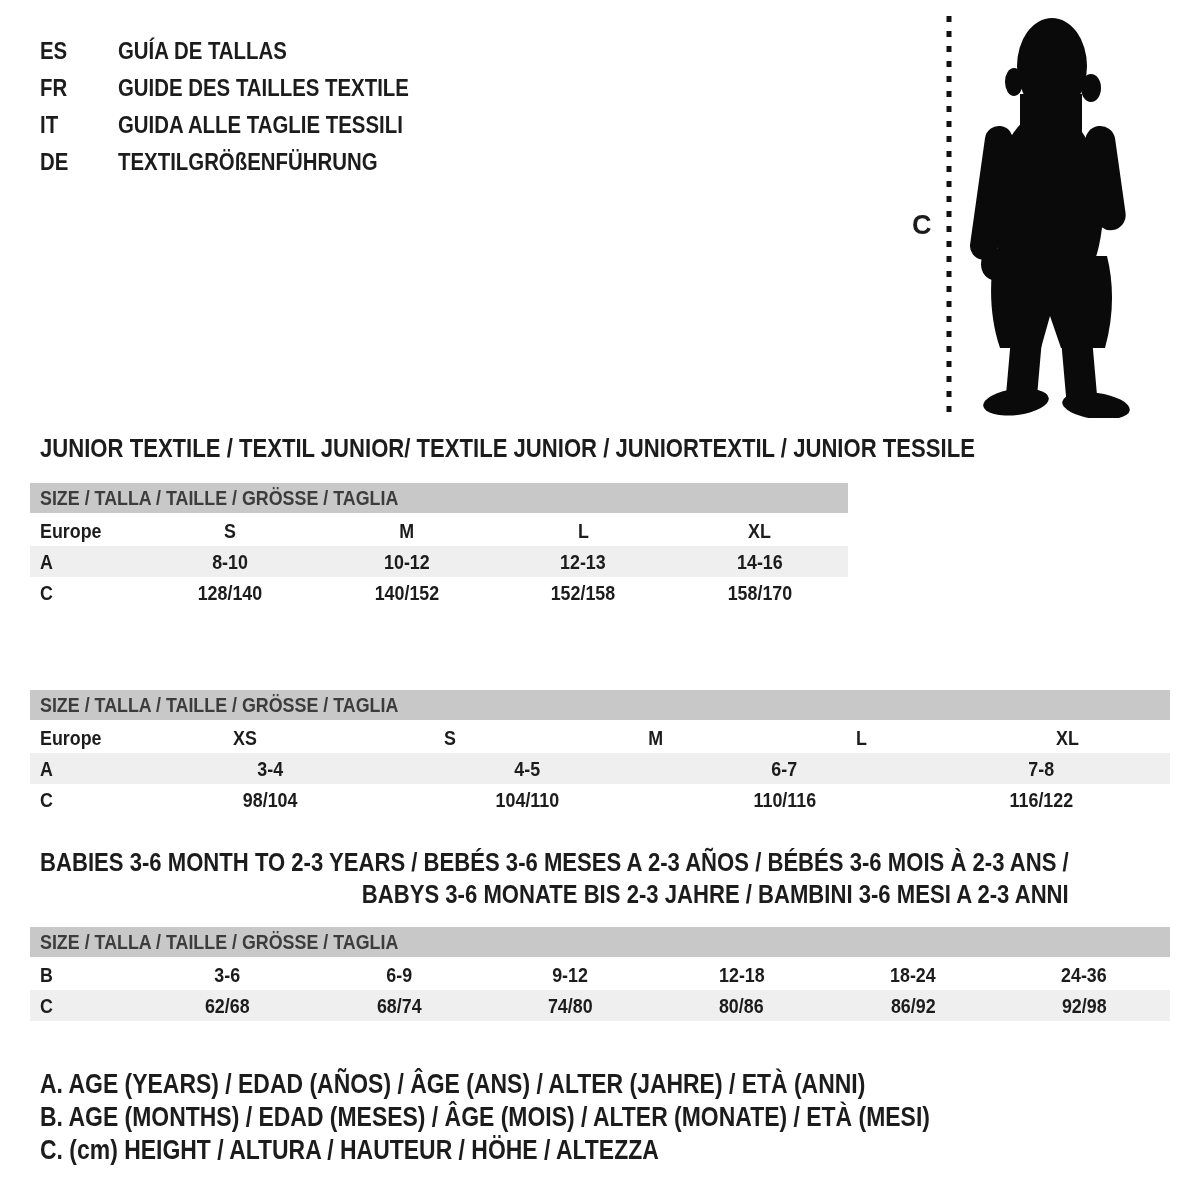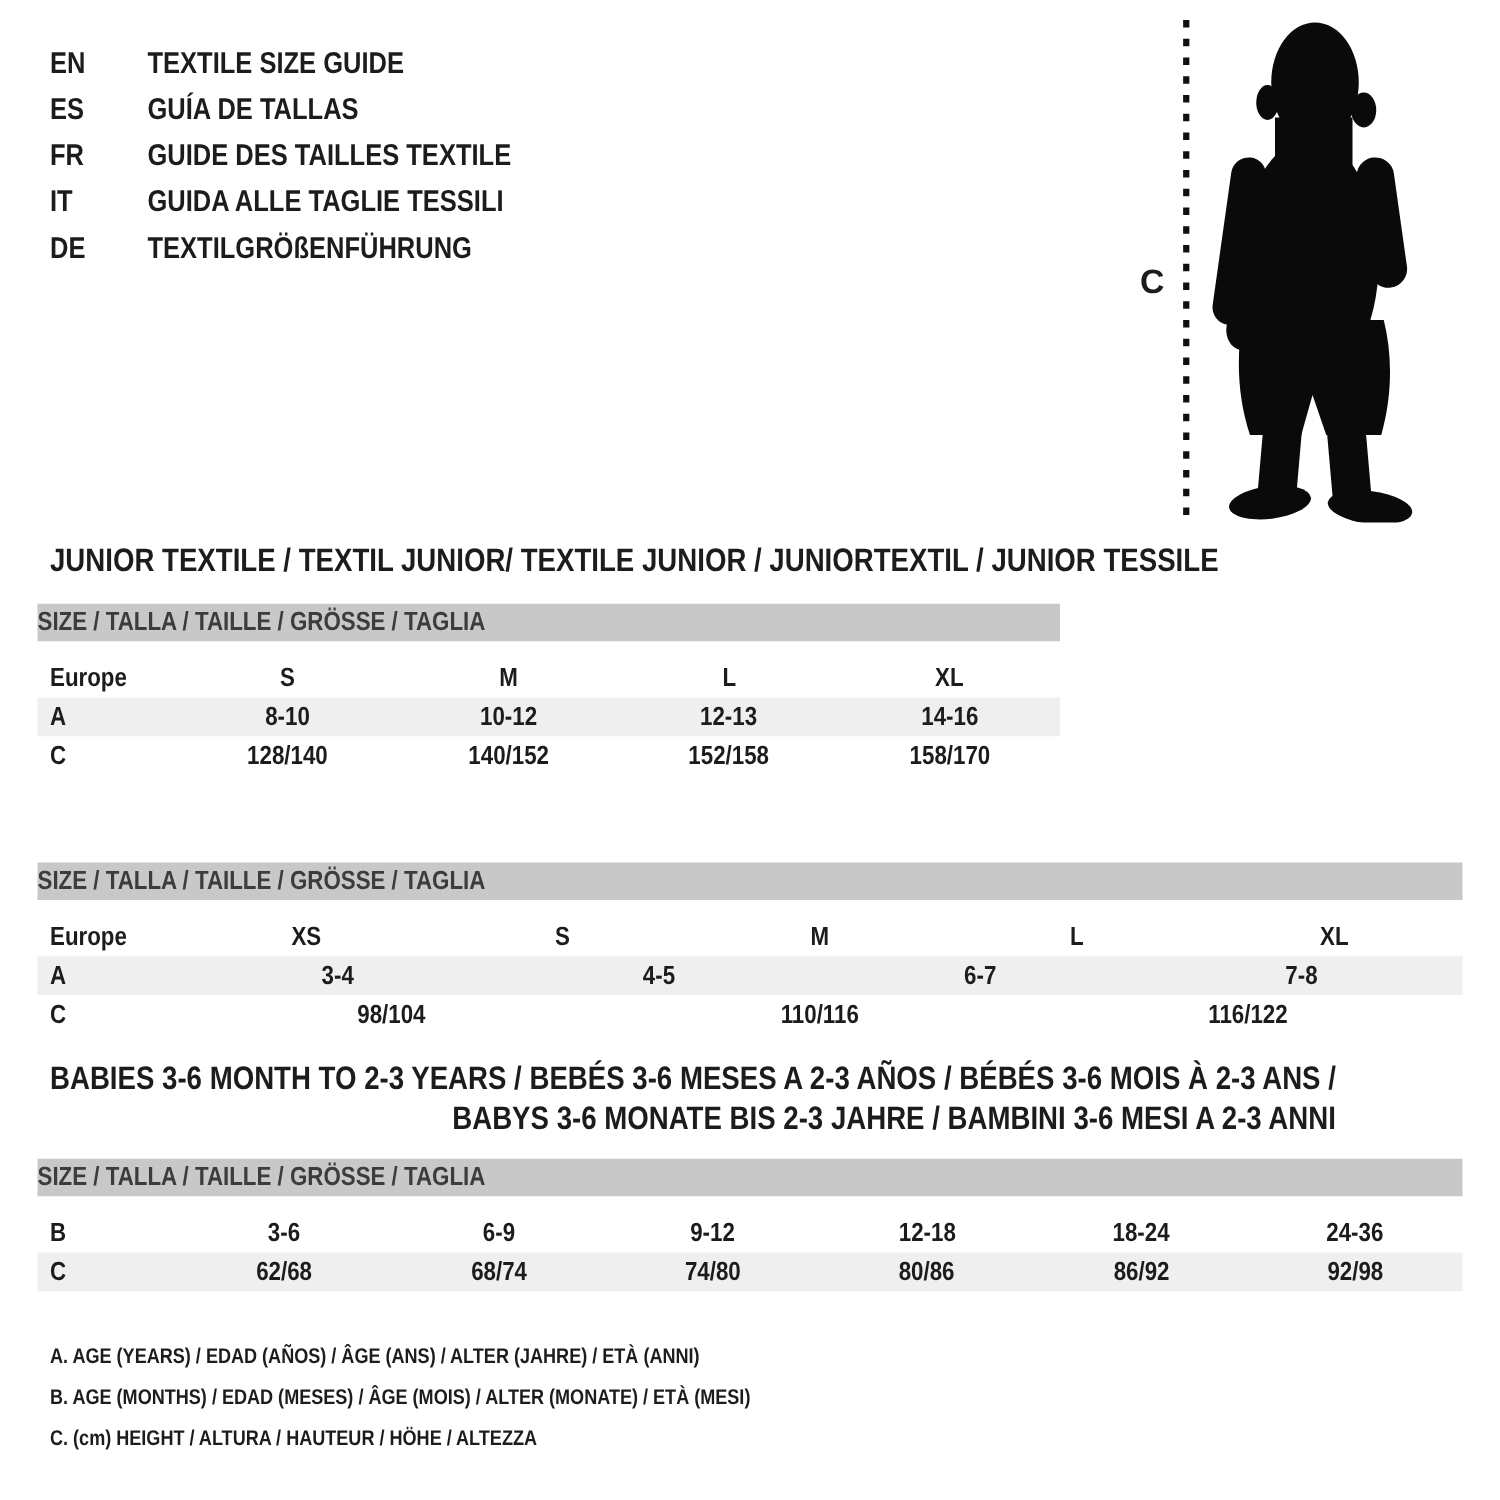--- a/index.html
+++ b/index.html
@@ -33,39 +33,35 @@
   .sec-junior{top:432px;}
   .sec-children{top:640px;}
   .sec-babies{top:846px;}
   .sec .block{display:block;transform-origin:0 50%;}
   
   .size-table{position:absolute;font-size:21px;}
   .t0{left:30px;top:483px;width:818px;}
   .t1{left:30px;top:690px;width:1140px;}
   .t2{left:30px;top:927px;width:1140px;}
   .bar{height:30px;line-height:30px;background:var(--header_bar);color:var(--bar_text);
-       margin-bottom:14px;}
+       padding-left:10px;margin-bottom:2px;}
   .trow{display:flex;height:31px;line-height:31px;}
   .trow.shade{background:var(--row_shade);}
   .cell{flex:1;text-align:center;}
   .cell.lab{flex:0 0 112px;text-align:left;padding-left:10px;text-decoration:underline;}
   
-  .legend{position:absolute;left:40px;top:1068px;font-size:17px;}
+  .legend{position:absolute;left:40px;top:1068px;font-size:27px;}
   .legend-line{height:33px;line-height:33px;}
 </style>
 </head>
 <body>
 
 <div class="page">
 
   <div class="lang-block">
-    <div class="lang-row">
-      <span class="lang-code cond">EN</span>
-      <span class="cond">TEXTILE SIZE GUIDE</span>
-    </div>
     <div class="lang-row">
       <span class="lang-code cond">ES</span>
       <span class="cond">GUÍA DE TALLAS</span>
     </div>
     <div class="lang-row">
       <span class="lang-code cond">FR</span>
       <span class="cond">GUIDE DES TAILLES TEXTILE</span>
     </div>
     <div class="lang-row">
       <span class="lang-code cond">IT</span>
@@ -141,20 +137,21 @@
       <div class="trow shade">
         <div class="cell lab"><span class="cond">A</span></div>
         <div class="cell"><span class="cond-c">3-4</span></div>
         <div class="cell"><span class="cond-c">4-5</span></div>
         <div class="cell"><span class="cond-c">6-7</span></div>
         <div class="cell"><span class="cond-c">7-8</span></div>
       </div>
       <div class="trow">
         <div class="cell lab"><span class="cond">C</span></div>
         <div class="cell"><span class="cond-c">98/104</span></div>
+        <div class="cell"><span class="cond-c">104/110</span></div>
         <div class="cell"><span class="cond-c">110/116</span></div>
         <div class="cell"><span class="cond-c">116/122</span></div>
       </div>
     </div>
 
   <h2 class="sec sec-babies">
     <span class="cond block">BABIES 3-6 MONTH TO 2-3 YEARS / BEBÉS 3-6 MESES A 2-3 AÑOS / BÉBÉS 3-6 MOIS À 2-3 ANS /</span>
     <span class="cond block">BABYS 3-6 MONATE BIS 2-3 JAHRE / BAMBINI 3-6 MESI A 2-3 ANNI</span>
   </h2>
   <div class="size-table t2">

